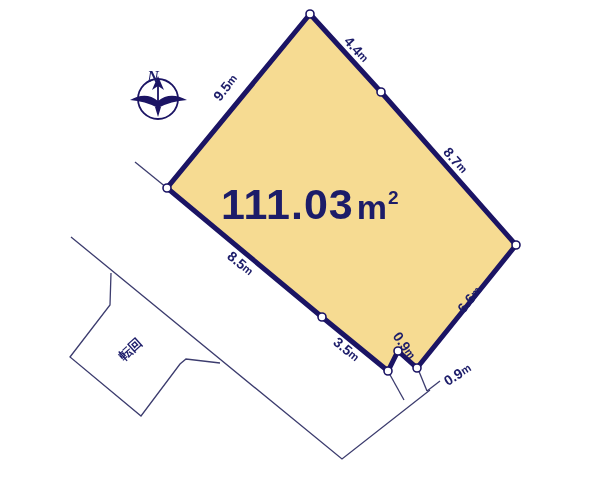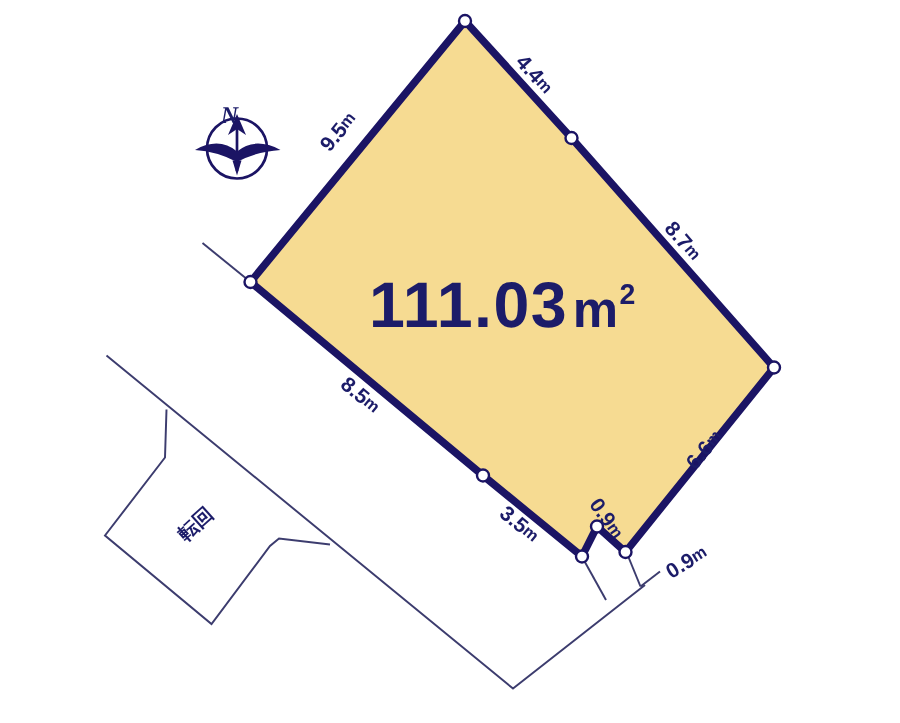--- a/index.html
+++ b/index.html
@@ -16,21 +16,21 @@
   .thin{fill:none;stroke:var(--thin);stroke-width:1.3;}
   .vertex{fill:#ffffff;stroke:var(--navy);stroke-width:1.6;}
   .compass-stroke{fill:none;stroke:var(--navy);stroke-width:1.8;}
   .compass-fill{fill:var(--navy);stroke:none;}
   .compass-n{font-size:16px;font-style:italic;font-weight:600;fill:var(--ink);
     text-anchor:middle;font-family:"Liberation Serif",serif;}
   text.dim{font-size:14px;font-weight:600;fill:var(--ink);text-anchor:middle;}
   text.dim .unit-tspan{font-size:11px;}
   text.annot{font-size:13px;font-weight:600;fill:var(--ink);text-anchor:middle;}
   .area-label{
-    position:absolute;left:246px;top:183px;color:var(--ink);
+    position:absolute;left:221px;top:183px;color:var(--ink);
     font-size:43px;font-weight:600;letter-spacing:1px;white-space:nowrap;
     line-height:1;
   }
   .area-label .unit{font-size:34px;font-weight:600;margin-left:3px;}
   .area-label sup{font-size:19px;font-weight:700;vertical-align:super;line-height:0;}
 </style>
 </head>
 <body>
 
 <div class="canvas">

